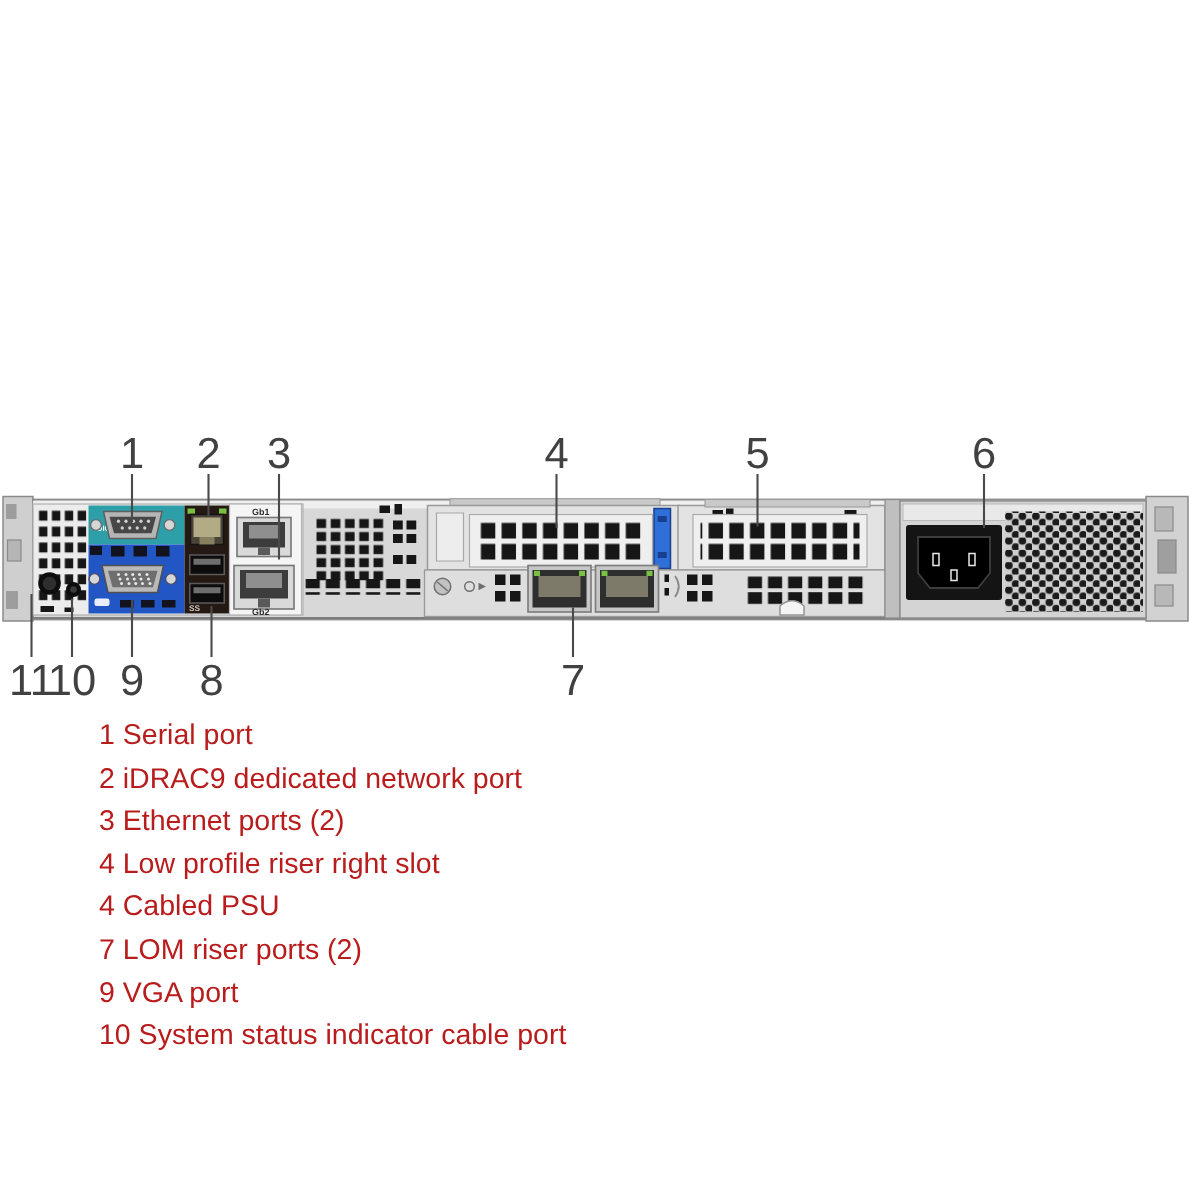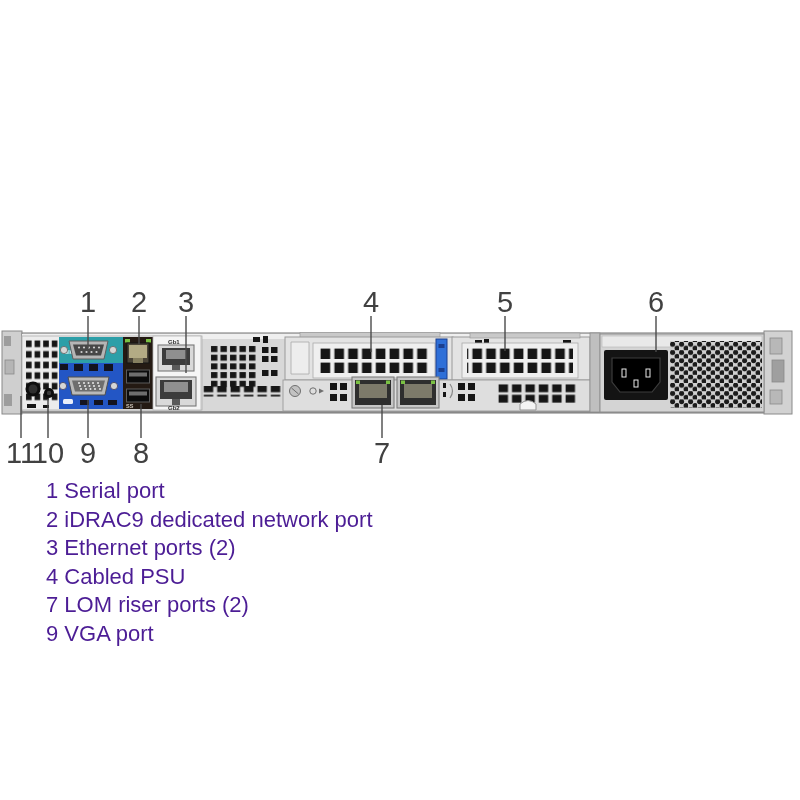--- a/index.html
+++ b/index.html
@@ -6,24 +6,24 @@
   .canvas{
     position:relative;
     width:800px;height:800px;
     background:#ffffff;
     font-family:"Liberation Sans", sans-serif;
     overflow:hidden;
   }
   .diagram-svg{position:absolute;left:0;top:0;}
   .legend{
     position:absolute;
-    left:46px;top:477px;
+    left:66px;top:477px;
     width:700px;
-    color:#4c1d95;
-    font-size:22px;
+    color:#b91c1c;
+    font-size:19px;
     line-height:28.6px;
     letter-spacing:0px;
   }
   .legend div{white-space:nowrap;}
   .callout-num{
     font-family:"Liberation Sans", sans-serif;
     font-size:29px;
     fill:#414141;
   }
   .tiny-label{
@@ -316,18 +316,20 @@
       <text class="callout-num" x="88" y="463">9</text>
       <text class="callout-num" x="141" y="463">8</text>
       <text class="callout-num" x="382" y="463">7</text>
     </g>
   </svg>
 
   <div class="legend">
     <div>1 Serial port</div>
     <div>2 iDRAC9 dedicated network port</div>
     <div>3 Ethernet ports (2)</div>
+    <div>4 Low profile riser right slot</div>
     <div>4 Cabled PSU</div>
     <div>7 LOM riser ports (2)</div>
     <div>9 VGA port</div>
+    <div>10 System status indicator cable port</div>
   </div>
 
 </div>
 
 </body></html>

